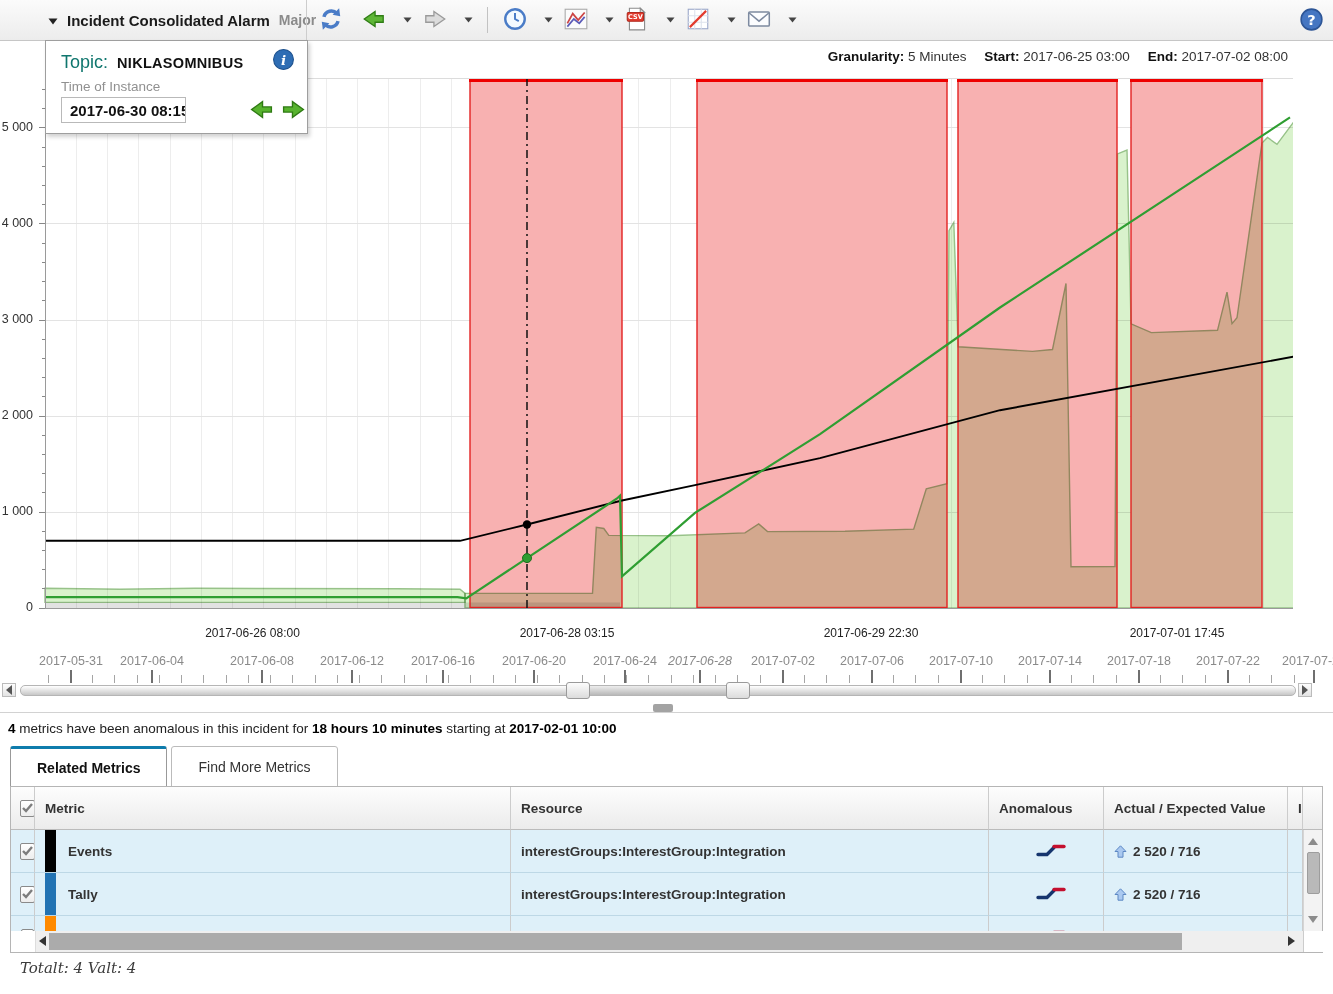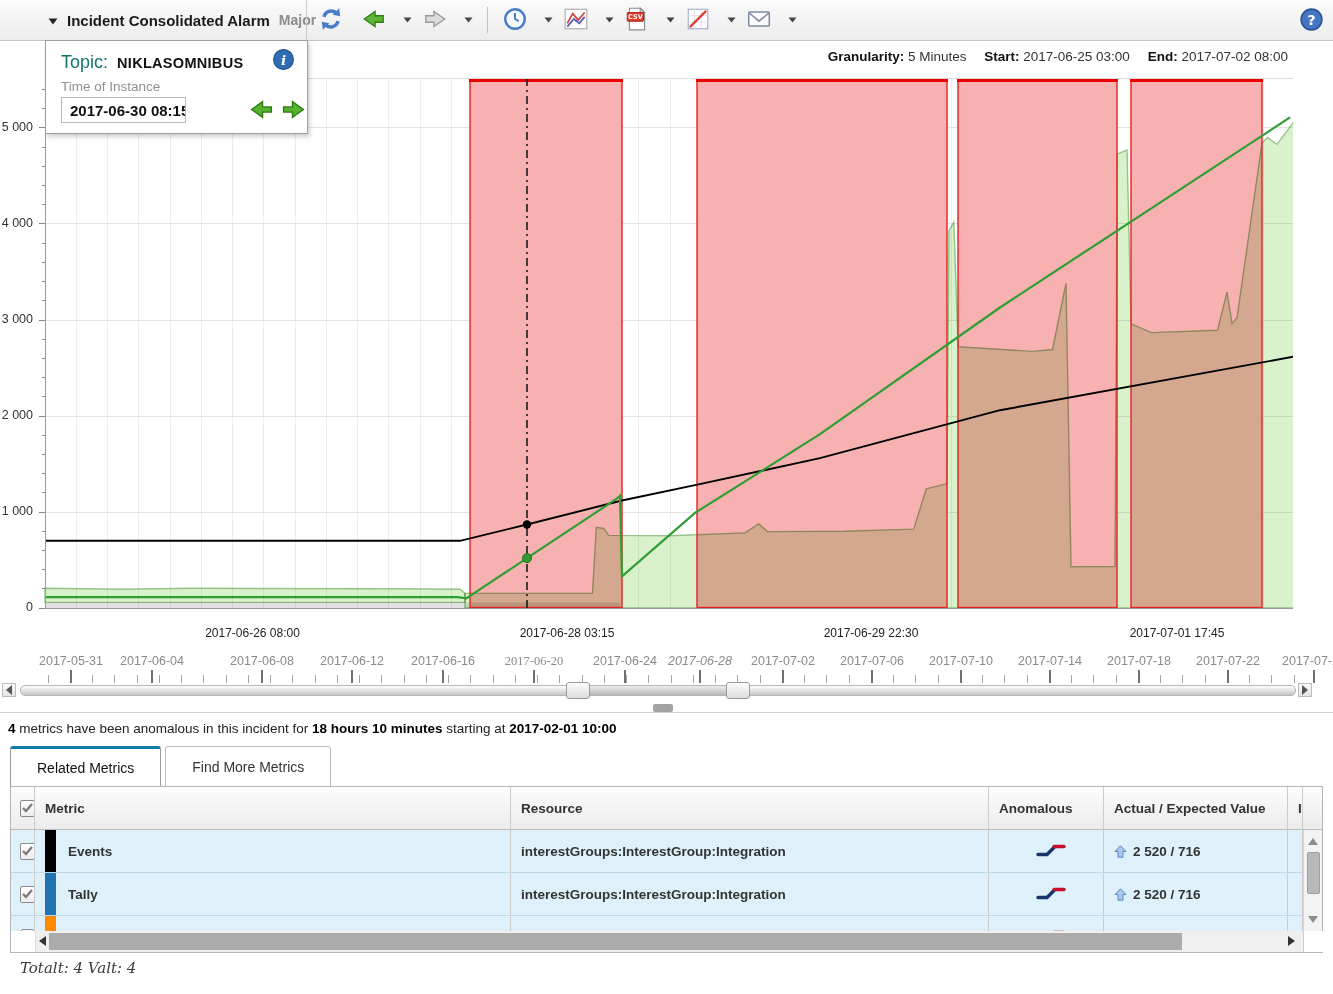--- a/index.html
+++ b/index.html
@@ -62,21 +62,21 @@
 
   
   .summary{position:absolute;left:0;top:712px;width:1333px;height:34px;background:#fff;border-top:1px solid #d2d2d2;}
   .summary .txt{position:absolute;left:8px;top:8px;font-size:13.5px;color:#222;}
   .summary b{color:#000;}
 
   
   .tabs{position:absolute;left:10px;top:746px;height:41px;display:flex;}
   .tab{box-sizing:border-box;height:41px;padding:0 26px;display:flex;align-items:center;font-size:14px;
        background:#fff;border:1px solid #bbb;border-radius:3px 3px 0 0;cursor:pointer;color:#333;margin-right:4px;}
-  .tab.active{border:1px solid #999;border-top:3px solid #0f7cac;border-bottom:none;font-weight:normal;color:#111;}
+  .tab.active{border:1px solid #999;border-top:3px solid #0f7cac;border-bottom:none;font-weight:bold;color:#111;}
 
   
   .table-outer{position:absolute;left:10px;top:786px;width:1313px;height:167px;box-sizing:border-box;
     border:1px solid #b5b5b5;background:#a16207;}
   .table-clip{position:absolute;left:0;top:0;width:1292px;height:144px;overflow:hidden;}
   .trow{display:grid;grid-template-columns:24px 476px 478px 115px 184px 15px;width:1292px;}
   .trow.head{height:43px;background:linear-gradient(#fdfdfd,#ebebeb);}
   .trow.body{height:43px;background:#def0f9;}
   .cell{box-sizing:border-box;border-right:1px solid #ccc;display:flex;align-items:center;overflow:hidden;}
   .trow.head .cell{border-bottom:1px solid #bbb;font-weight:bold;font-size:13.5px;color:#333;padding-left:10px;}
@@ -372,21 +372,21 @@
       <div class="xlab" style="left: 801px;">2017-06-29 22:30</div>
       <div class="xlab" style="left: 1107px;">2017-07-01 17:45</div>
     </div>
 
   <div id="tl-labels">
       <div class="tllab" style="left: 27px;">2017-05-31</div>
       <div class="tllab" style="left: 108px;">2017-06-04</div>
       <div class="tllab" style="left: 218px;">2017-06-08</div>
       <div class="tllab" style="left: 308px;">2017-06-12</div>
       <div class="tllab" style="left: 399px;">2017-06-16</div>
-      <div class="tllab" style="left: 490px; font-family: Liberation Serif, serif;">2017-06-20</div>
+      <div class="tllab" style="left: 490px;">2017-06-20</div>
       <div class="tllab" style="left: 581px;">2017-06-24</div>
       <div class="tllab" style="left: 656px; font-style: italic;">2017-06-28</div>
       <div class="tllab" style="left: 739px;">2017-07-02</div>
       <div class="tllab" style="left: 828px;">2017-07-06</div>
       <div class="tllab" style="left: 917px;">2017-07-10</div>
       <div class="tllab" style="left: 1006px;">2017-07-14</div>
       <div class="tllab" style="left: 1095px;">2017-07-18</div>
       <div class="tllab" style="left: 1184px;">2017-07-22</div>
       <div class="tllab" style="left: 1270px;">2017-07-26</div>
     </div>

